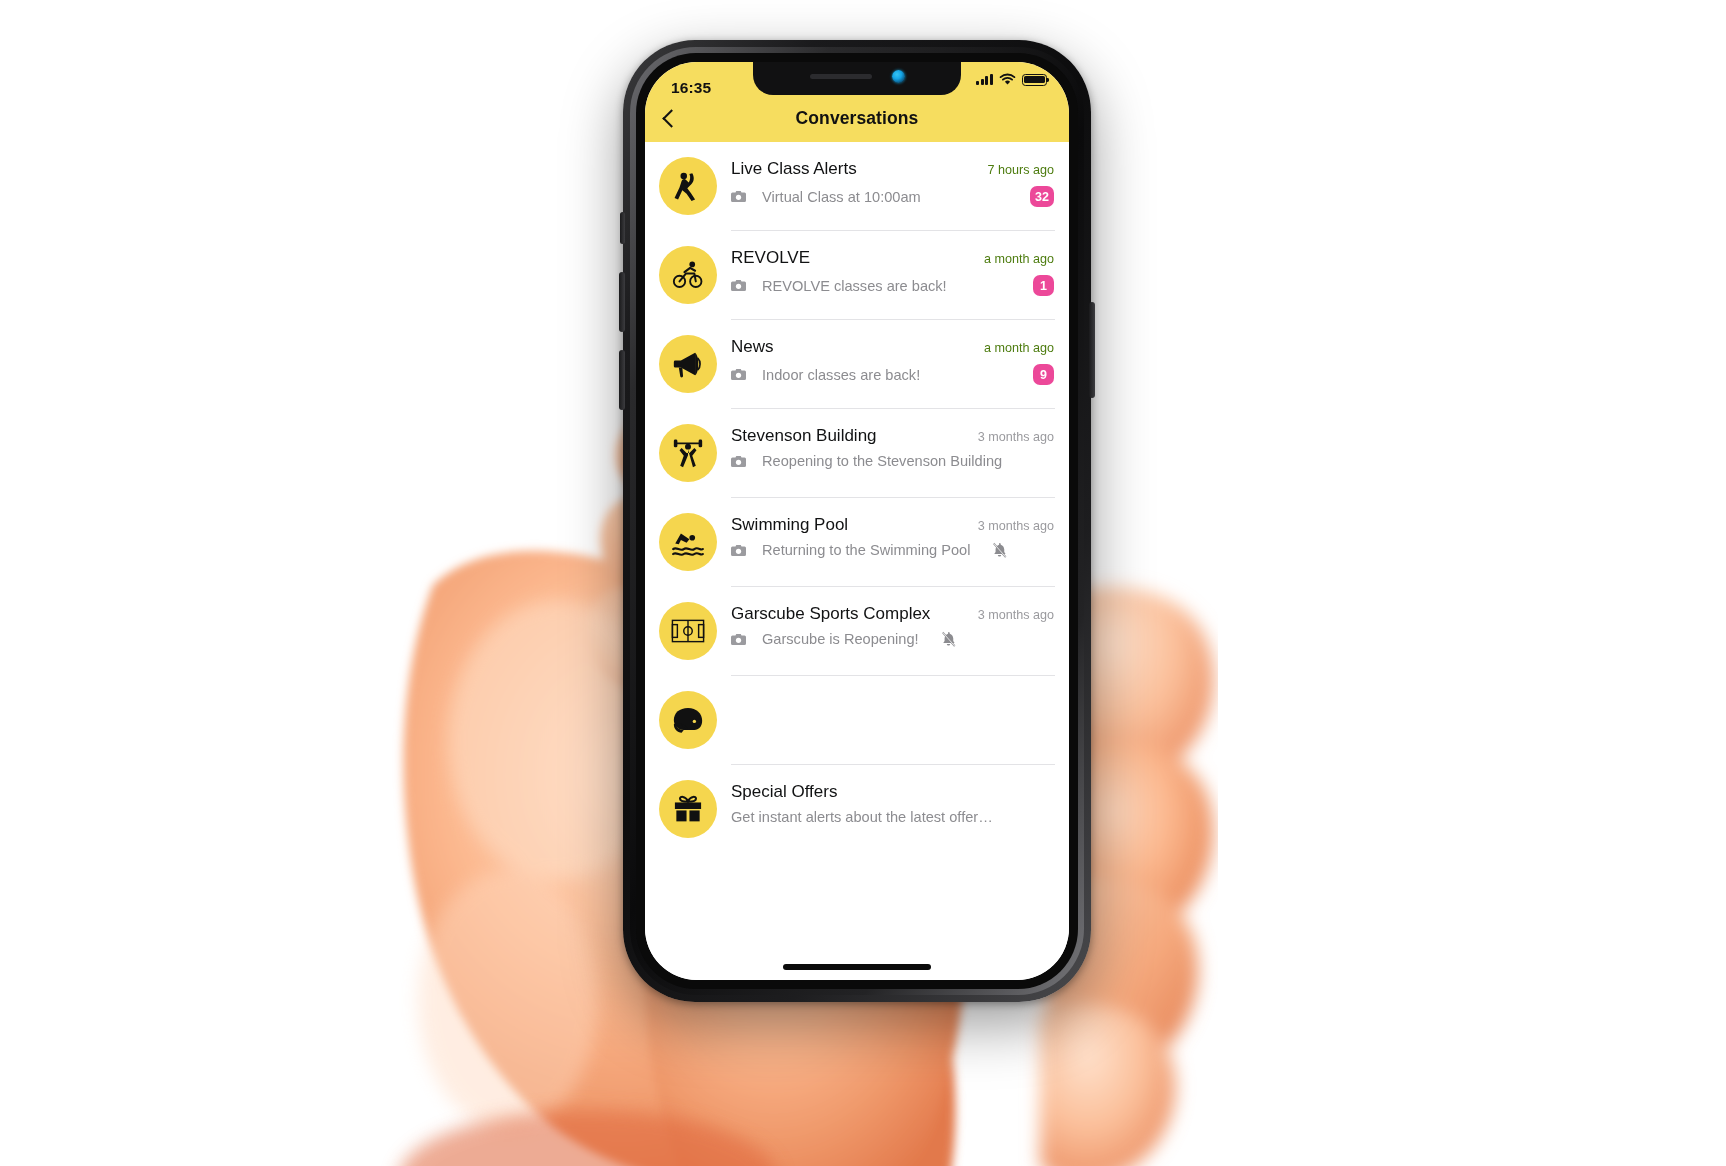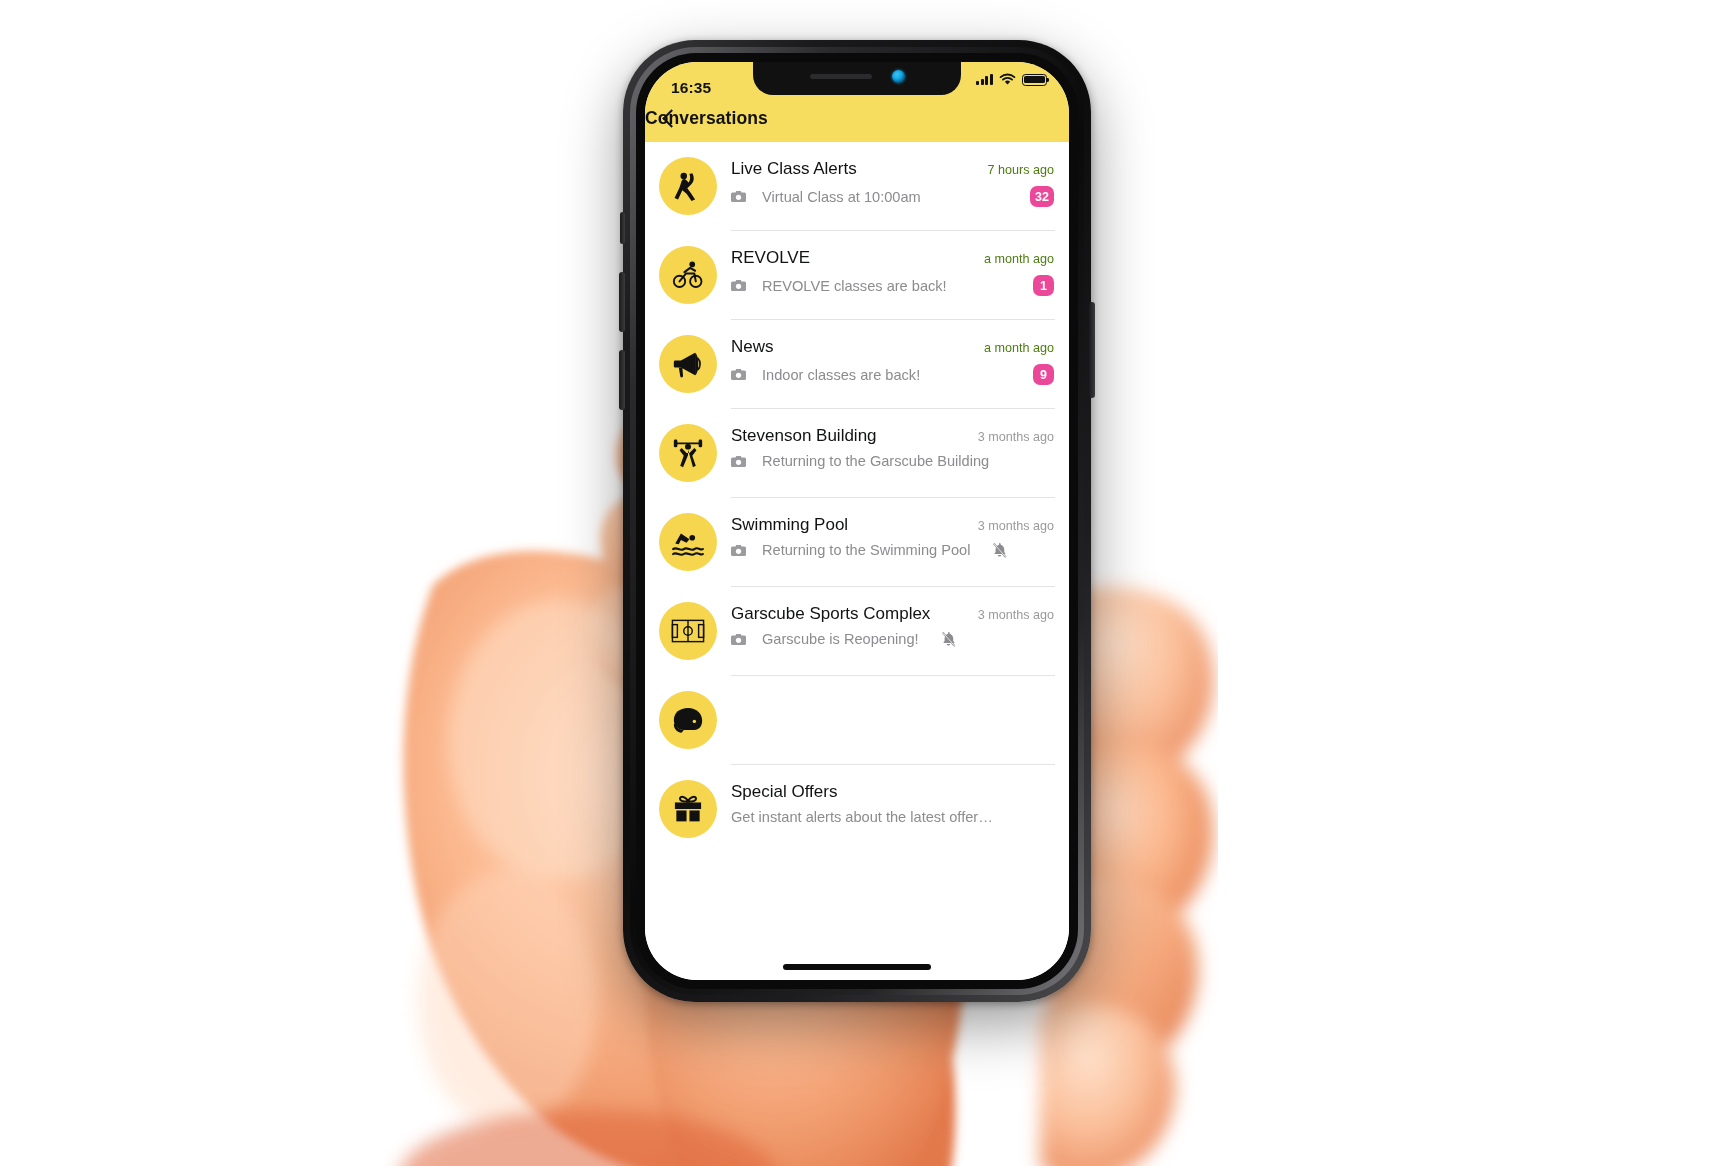--- a/index.html
+++ b/index.html
@@ -198,21 +198,21 @@
     width: 11px;
     height: 11px;
     border-left: 2.4px solid #121212;
     border-bottom: 2.4px solid #121212;
     transform: rotate(45deg);
     margin-left: 4px;
   }
   .nav-title {
     position: absolute;
     left: 0; right: 0;
-    text-align: left;
+    text-align: center;
     font-size: 17.5px;
     font-weight: bold;
     color: #111;
     letter-spacing: .1px;
   }
 
   
   .list {
     position: absolute;
     top: 80px; left: 0; right: 0; bottom: 0;
@@ -549,21 +549,21 @@
             <div class="row-top">
               <div class="row-title">Stevenson Building</div>
               <div class="row-time muted">3 months ago</div>
             </div>
             <div class="row-bottom">
               <div class="snippet">
                 <svg class="cam-icon" width="15" height="13" viewBox="0 0 20 16">
                   <path d="M7 0.8 L6 2.6 H2 A2 2 0 0 0 0 4.6 V13.2 A2 2 0 0 0 2 15.2 H18 A2 2 0 0 0 20 13.2 V4.6 A2 2 0 0 0 18 2.6 H14 L13 0.8 Z" fill="#9b9b9f"></path>
                   <circle cx="10" cy="9" r="3.5" fill="#ffffff"></circle>
                 </svg>
-                <span class="txt">Returning to the Garscube Building</span>
+                <span class="txt">Reopening to the Stevenson Building</span>
               </div>
             </div>
           </div>
           <div class="divider"></div>
         </div>
 
         <div class="row">
           <div class="avatar">
             <svg width="34" height="34" viewBox="0 0 48 48">
               <circle cx="30" cy="18" r="4" fill="#111"></circle>

